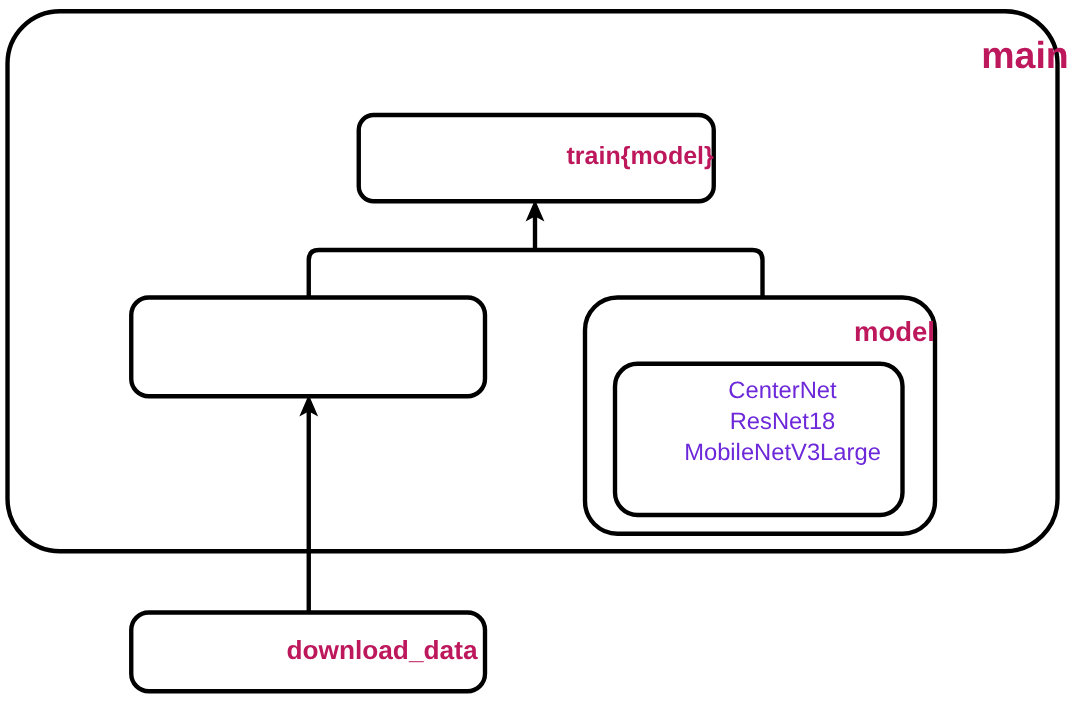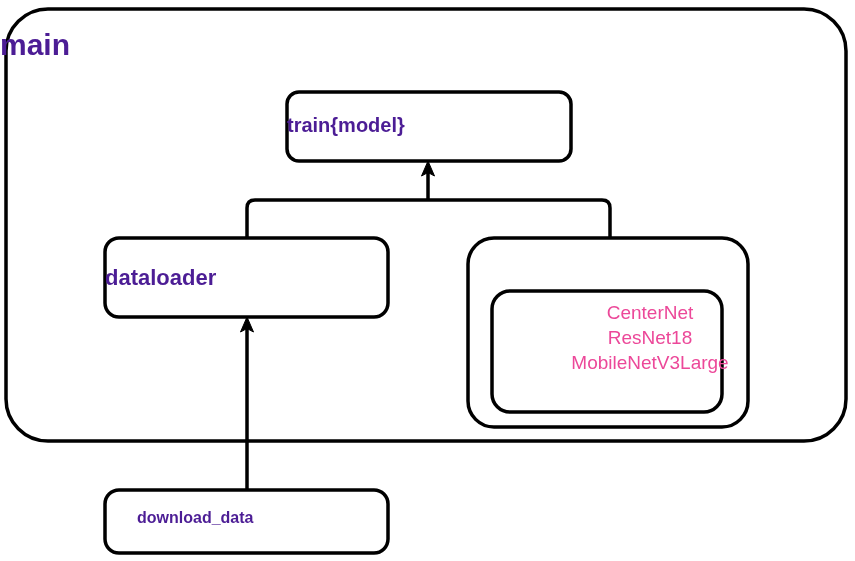--- a/index.html
+++ b/index.html
@@ -19,22 +19,22 @@
   }
   #diagram-svg {
     position: absolute;
     left: 0;
     top: 0;
     width: 855px;
     height: 561px;
   }
   .node-label {
     position: absolute;
-    text-align: left;
-    color: #4c1d95;
+    text-align: right;
+    color: #be185d;
     white-space: nowrap;
     user-select: none;
   }
   .label-main {
     font-size: 30px;
     font-weight: bold;
     left: 0;
     width: 855px;
     top: 28px;
   }
@@ -53,39 +53,37 @@
     top: 265px;
   }
   .label-model {
     font-size: 22px;
     font-weight: bold;
     left: 468px;
     width: 280px;
     top: 253px;
   }
   .label-download {
-    font-size: 16px;
+    font-size: 21px;
     font-weight: bold;
     left: 105px;
     width: 277px;
     top: 509px;
-    padding-left: 32px;
   }
   .model-list {
     position: absolute;
     left: 492px;
     top: 300px;
     width: 268px;
     text-align: center;
     font-size: 19px;
     font-weight: normal;
     line-height: 25px;
-    color: #ec4899;
+    color: #6d28d9;
     user-select: none;
-    padding-left: 24px;
   }
   .model-list div {
     white-space: nowrap;
   }
 </style>
 </head>
 <body>
 
 <div id="diagram-canvas">
 
@@ -109,22 +107,22 @@
     <rect x="105" y="490" width="283" height="63" rx="14" ry="14" fill="none" stroke="#000000" stroke-width="3.5"></rect>
 
     <line x1="247" y1="490" x2="247" y2="327" stroke="#000000" stroke-width="3.5"></line>
     <path d="M 247 317 L 240.5 332 L 247 328.5 L 253.5 332 Z" fill="#000000" stroke="#000000" stroke-width="1"></path>
   </svg>
 
   <div class="node-label label-main">main</div>
 
   <div class="node-label label-train">train{model}</div>
 
-  <div class="node-label label-dataloader">dataloader</div>
 
+  <div class="node-label label-model">model</div>
 
   <div class="model-list">
     <div>CenterNet</div>
     <div>ResNet18</div>
     <div>MobileNetV3Large</div>
   </div>
 
   <div class="node-label label-download">download_data</div>
 
 </div>

